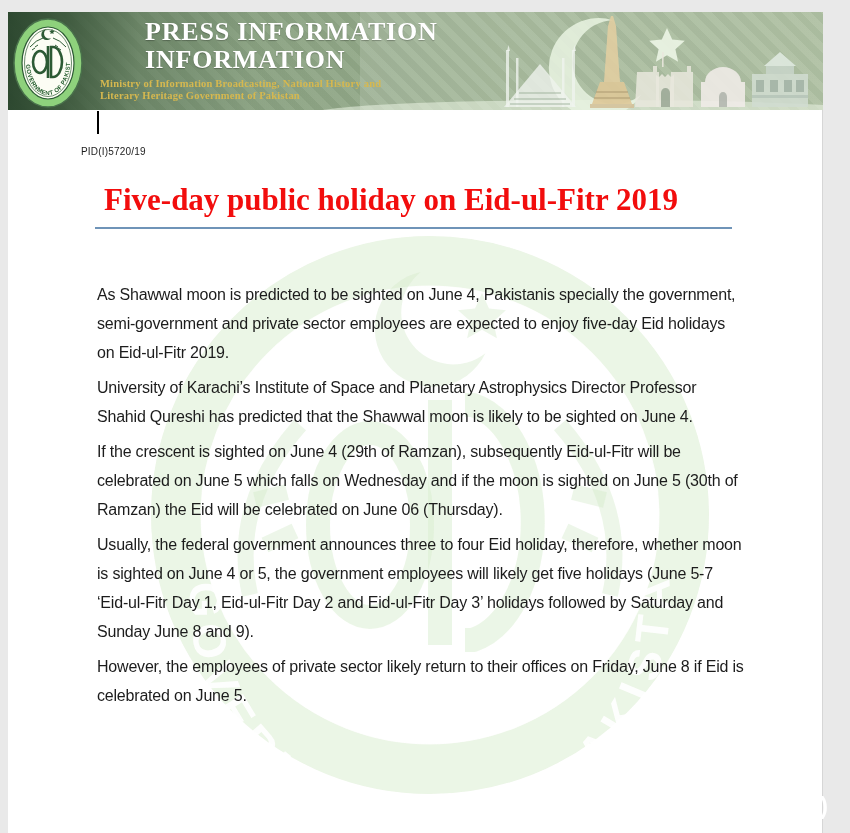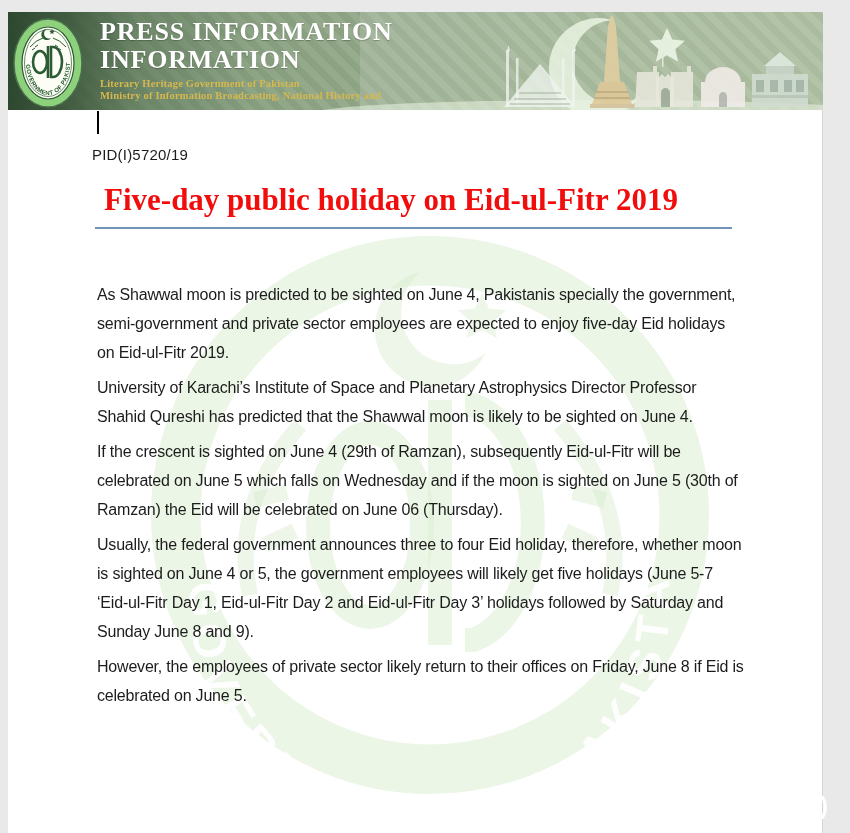--- a/index.html
+++ b/index.html
@@ -25,33 +25,33 @@
   
   .banner{position:absolute;left:0;top:0;width:815px;height:98px;overflow:hidden;
     background:
       linear-gradient(90deg, rgba(43,70,46,.96) 0%, rgba(58,85,58,.88) 7%,
         rgba(96,122,92,.55) 16%, rgba(140,163,130,.22) 30%, rgba(0,0,0,0) 48%),
       repeating-linear-gradient(45deg, rgba(255,255,255,.05) 0 7px, rgba(0,0,0,.035) 7px 14px),
       linear-gradient(90deg,#5e7b5c 0%,#7d9677 18%,#90a787 38%,#9ab08e 62%,#a3b795 100%);}
   .banner-text{position:absolute;left:92px;top:6px;color:#fff;
     font-family:"Liberation Serif",serif;}
   .dept1,.dept2{font-size:26px;font-weight:700;letter-spacing:.8px;line-height:28px;
-    text-shadow:0 1px 1px rgba(0,0,0,.25);}
+    text-shadow:0 1px 1px rgba(0,0,0,.25);margin-left:45px;}
   .ministry{margin-top:4px;color:var(--gold);font-weight:700;font-size:10.5px;
     line-height:11.5px;letter-spacing:.2px;}
 
   
   .seal{position:absolute;left:4px;top:5px;width:72px;height:92px;}
 
   
   .monuments{position:absolute;right:0;top:0;width:523px;height:98px;}
 
   
   .caret{position:absolute;left:89px;top:99px;width:1.5px;height:23px;background:#000;}
-  .refno{position:absolute;left:84px;top:134px;font-size:15px;color:var(--body-ink);
+  .refno{position:absolute;left:73px;top:134px;font-size:10px;color:var(--body-ink);
     letter-spacing:.2px;}
   .doc-title{position:absolute;left:96px;top:170px;width:660px;
     font-family:"Liberation Serif",serif;font-size:31px;color:var(--title-red);
     white-space:nowrap;}
   .title-rule{position:absolute;left:87px;top:215px;width:637px;height:2px;
     background:var(--rule-blue);}
   .body-copy{position:absolute;left:89px;top:268px;width:648px;
     font-size:16px;line-height:29px;letter-spacing:-0.2px;color:var(--body-ink);}
   .body-copy p{margin:0 0 6px 0;}
 
@@ -161,22 +161,22 @@
         </defs>
         <text font-family="Liberation Sans, sans-serif" font-size="6" font-weight="700" fill="#235c2d" letter-spacing="0.4">
           <textPath href="#sealArc" startOffset="2%">GOVERNMENT OF PAKISTAN</textPath>
         </text>
       </svg>
 
       <div class="banner-text">
         <div class="dept1">PRESS INFORMATION</div>
         <div class="dept2">INFORMATION</div>
         <div class="ministry">
+          <div>Ministry of Information Broadcasting, National History and</div>
           <div>Literary Heritage Government of Pakistan</div>
-          <div>Ministry of Information Broadcasting, National History and</div>
         </div>
       </div>
     </div>
 
     <svg class="watermark" viewBox="0 0 600 600" aria-hidden="true" opacity="0.8">
       <circle cx="300" cy="300" r="254" fill="none" stroke="rgba(205,231,192,0.5)" stroke-width="50"></circle>
       <circle cx="300" cy="300" r="228" fill="none" stroke="rgba(255,255,255,0.85)" stroke-width="3"></circle>
       <circle cx="300" cy="300" r="281" fill="none" stroke="rgba(255,255,255,0.85)" stroke-width="3"></circle>
 
       <g fill="rgba(205,231,192,0.45)">

